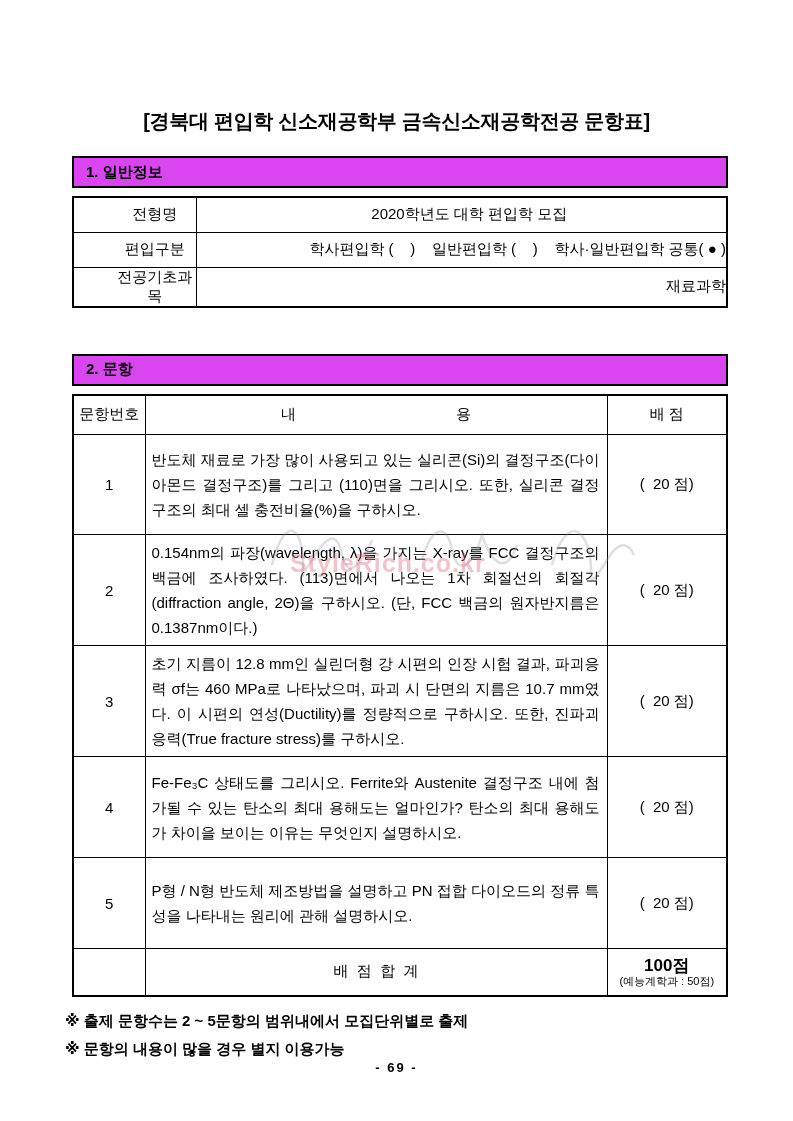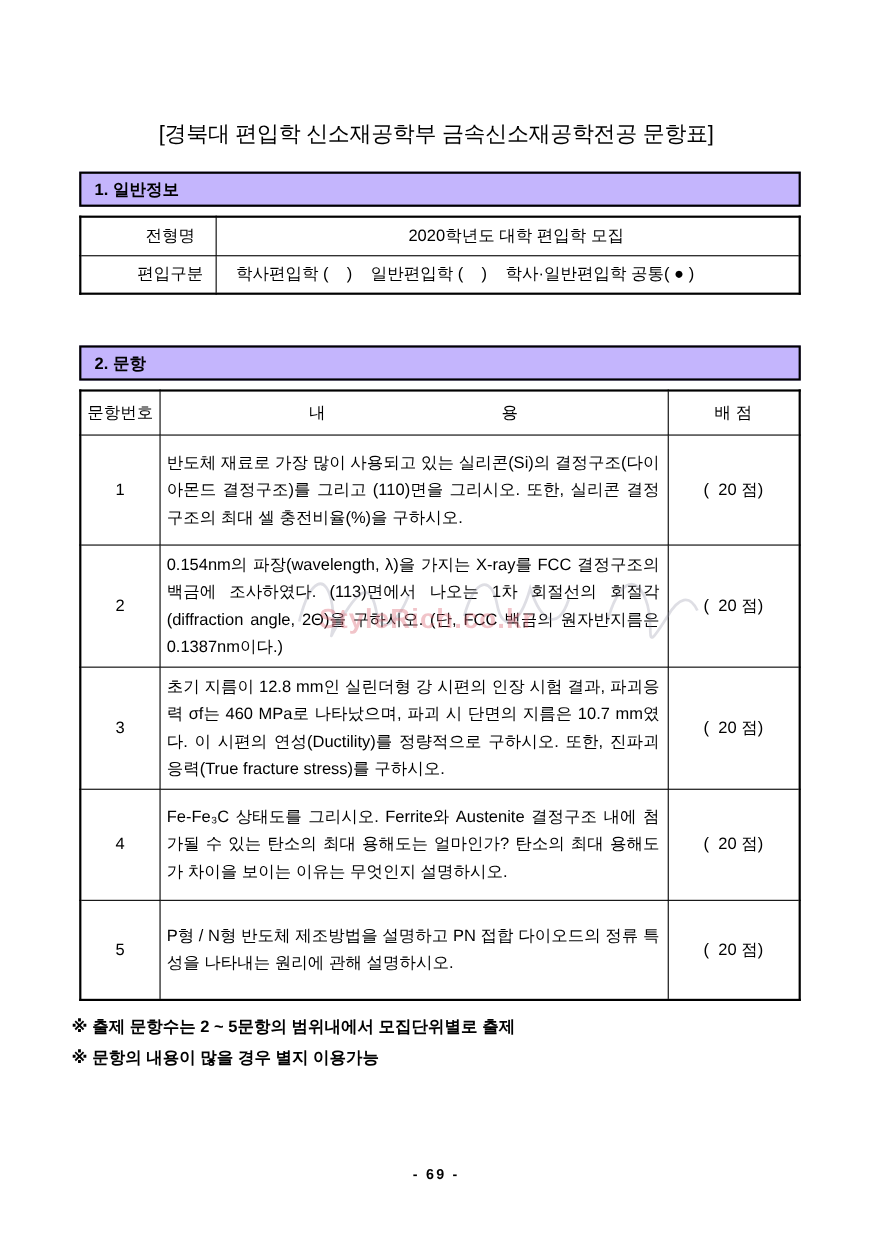--- a/index.html
+++ b/index.html
@@ -11,42 +11,42 @@
     font-family:"Liberation Sans","DejaVu Sans",sans-serif;
     color:#000;
     overflow:hidden;
   }
   .content { margin-left:72px; width:656px; }
 
   .title {
     padding-top:108px;
     text-align:center;
     font-size:20px;
-    font-weight:normal;
+    font-weight:bold;
     letter-spacing:-0.3px;
   }
 
   .sec-box {
     margin-top:21px;
     height:32px;
     border:2px solid #000;
-    background:#c4b5fd;
+    background:#d946ef;
     display:flex;
     align-items:center;
     padding-left:12px;
     font-size:15px;
     font-weight:bold;
   }
   .sec-box.sec2 { margin-top:46px; }
 
   table { border-collapse:collapse; width:656px; table-layout:fixed; }
   .t1 { margin-top:8px; border:2px solid #000; }
   .t1 td { border:1.5px solid #000; height:35px; font-size:15px; vertical-align:middle; }
   .t1 .label { width:123px; text-align:center;padding-left:40px; }
-  .t1 .value { padding-left:18px; white-space:pre-wrap; }
+  .t1 .value { padding-left:18px; white-space:pre-wrap;text-align:right; }
   .t1 .value.center { text-align:center; padding-left:16px; }
 
   .t2 { margin-top:8px; border:2px solid #000;padding-left:20px; }
   .t2 td, .t2 th { border:1.5px solid #000; font-size:15px; font-weight:normal; vertical-align:middle; }
   .t2 .col-no { width:72px; }
   .t2 .col-score { width:120px; }
   .t2 .hdr { height:40px; text-align:center; }
   .t2 .hdr-content { display:flex; justify-content:center; gap:160px; }
   .t2 .qno { text-align:center; }
   .t2 .qcontent {
@@ -106,20 +106,24 @@
     <table class="t1">
       <tbody>
           <tr>
         <td class="label">전형명</td>
         <td class="value center">2020학년도 대학 편입학 모집</td>
       </tr>
       <tr>
         <td class="label">편입구분</td>
         <td class="value">학사편입학 (    )    일반편입학 (    )    학사·일반편입학 공통( ● )</td>
       </tr>
+      <tr>
+        <td class="label">전공기초과목</td>
+        <td class="value">재료과학</td>
+      </tr>
     </tbody>
       </table>
 
     <div class="sec-box sec2">
       <span>2. 문항</span>
     </div>
 
     <table class="t2">
       <tbody>
           <tr>
@@ -150,20 +154,28 @@
       <tr class="r4">
         <td class="qno">4</td>
         <td class="qcontent">Fe-Fe₃C 상태도를 그리시오. Ferrite와 Austenite 결정구조 내에 첨가될 수 있는 탄소의 최대 용해도는 얼마인가? 탄소의 최대 용해도가 차이을 보이는 이유는 무엇인지 설명하시오.</td>
         <td class="score">(  20 점)</td>
       </tr>
       <tr class="r5">
         <td class="qno">5</td>
         <td class="qcontent">P형 / N형 반도체 제조방법을 설명하고 PN 접합 다이오드의 정류 특성을 나타내는 원리에 관해 설명하시오.</td>
         <td class="score">(  20 점)</td>
       </tr>
+      <tr class="total-row">
+        <td></td>
+        <td class="total-label">배  점  합  계</td>
+        <td class="total-score-cell">
+          <span class="total-score">100점</span>
+          <span class="total-note">(예능계학과 : 50점)</span>
+        </td>
+      </tr>
     </tbody>
       </table>
 
     <div class="notes">
       <div>※ 출제 문항수는 2 ~ 5문항의 범위내에서 모집단위별로 출제</div>
       <div>※ 문항의 내용이 많을 경우 별지 이용가능</div>
     </div>
 
   </div>
 

